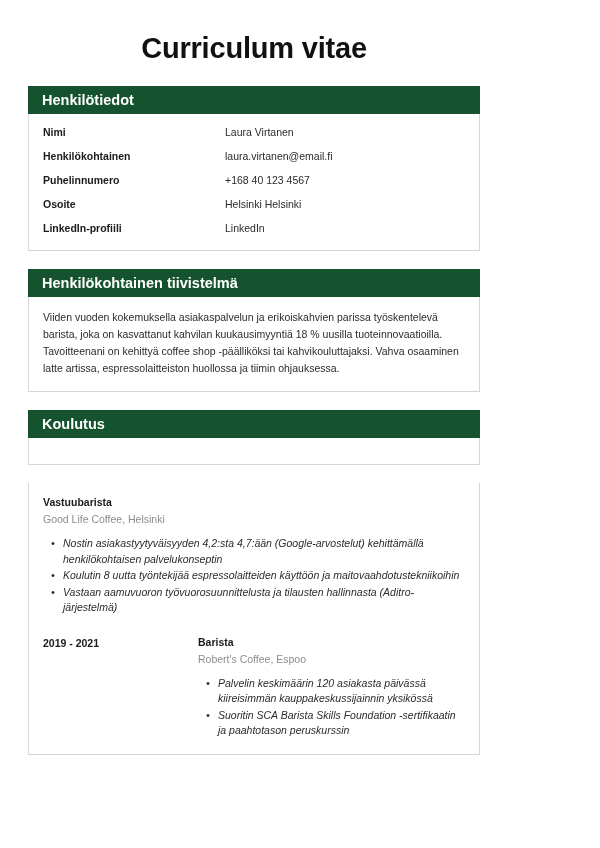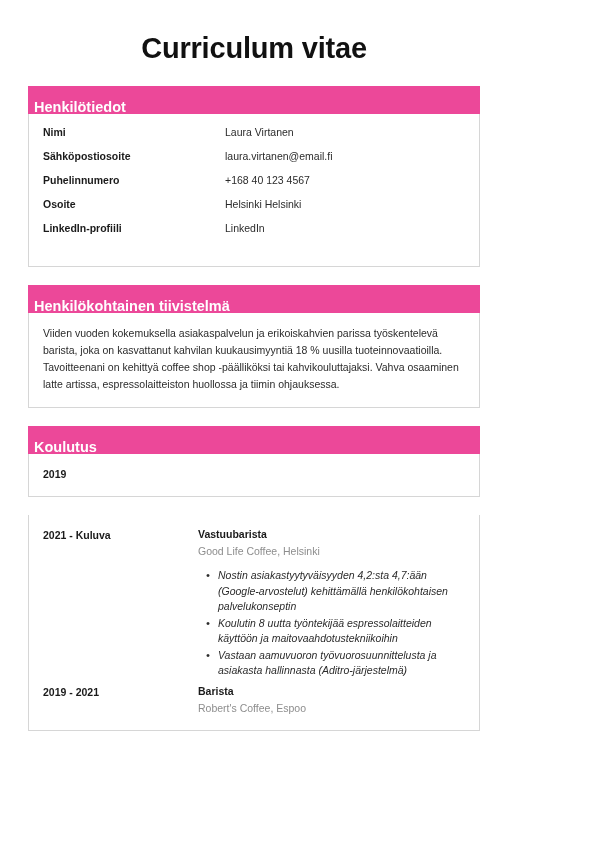--- a/index.html
+++ b/index.html
@@ -35,45 +35,45 @@
   .card {
     border: 1px solid #d6d6d6;
     border-top: none;
     background: #ffffff;
     box-sizing: border-box;
   }
   .card-wrap {
     margin-top: 18px;
   }
   .section-header {
-    background: #ec4899;
+    background: #14532d;
     height: 28px;
     display: flex;
-    align-items: flex-end;
-    padding-left: 6px;
+    align-items: center;
+    padding-left: 14px;
     box-sizing: border-box;
   }
   .section-header-text {
     color: #ffffff;
     font-size: 14.5px;
     font-weight: bold;
     line-height: 1;
   }
   .card-body {
     padding: 12px 14px 14px 14px;
   }
 
   
   .info-row {
     display: flex;
     align-items: baseline;
     margin-bottom: 12px;
   }
   .info-row:last-child {
-    margin-bottom: 18px;
+    margin-bottom: 2px;
   }
   .info-label {
     width: 155px;
     flex: 0 0 155px;
     font-size: 10.5px;
     font-weight: bold;
     color: #1a1a1a;
   }
   .info-value {
     font-size: 10.5px;
@@ -89,21 +89,21 @@
     color: #2b2b2b;
     margin: 0;
   }
 
   
   .entry {
     display: flex;
     align-items: flex-start;
   }
   .entry + .entry {
-    margin-top: 4px;
+    margin-top: 18px;
   }
   .entry-date {
     width: 155px;
     flex: 0 0 155px;
     font-size: 10.5px;
     font-weight: bold;
     color: #1a1a1a;
     line-height: 15px;
     padding-top: 1px;
   }
@@ -159,21 +159,21 @@
     <div class="section-header">
       <span class="section-header-text">Henkilötiedot</span>
     </div>
     <div class="card">
       <div class="card-body">
         <div class="info-row">
           <div class="info-label">Nimi</div>
           <div class="info-value">Laura Virtanen</div>
         </div>
         <div class="info-row">
-          <div class="info-label">Sähköpostiosoite</div>
+          <div class="info-label">Henkilökohtainen</div>
           <div class="info-value">laura.virtanen@email.fi</div>
         </div>
         <div class="info-row">
           <div class="info-label">Puhelinnumero</div>
           <div class="info-value">+168 40 123 4567</div>
         </div>
         <div class="info-row">
           <div class="info-label">Osoite</div>
           <div class="info-value">Helsinki Helsinki</div>
         </div>
@@ -196,48 +196,50 @@
     </div>
   </div>
 
   <div class="card-wrap">
     <div class="section-header">
       <span class="section-header-text">Koulutus</span>
     </div>
     <div class="card">
       <div class="card-body">
         <div class="entry">
-          <div class="entry-date">2019</div>
         </div>
       </div>
     </div>
   </div>
 
   <div class="card-wrap">
     <div class="card">
       <div class="card-body">
 
         <div class="entry">
-          <div class="entry-date">2021 - Kuluva</div>
           <div class="entry-main">
             <div class="entry-title">Vastuubarista</div>
             <div class="entry-sub">Good Life Coffee, Helsinki</div>
             <ul class="entry-bullets">
               <li>Nostin asiakastyytyväisyyden 4,2:sta 4,7:ään (Google-arvostelut) kehittämällä henkilökohtaisen palvelukonseptin</li>
               <li>Koulutin 8 uutta työntekijää espressolaitteiden käyttöön ja maitovaahdotustekniikoihin</li>
-              <li>Vastaan aamuvuoron työvuorosuunnittelusta ja asiakasta hallinnasta (Aditro-järjestelmä)</li>
+              <li>Vastaan aamuvuoron työvuorosuunnittelusta ja tilausten hallinnasta (Aditro-järjestelmä)</li>
             </ul>
           </div>
         </div>
 
         <div class="entry">
           <div class="entry-date">2019 - 2021</div>
           <div class="entry-main">
             <div class="entry-title">Barista</div>
             <div class="entry-sub">Robert's Coffee, Espoo</div>
+            <ul class="entry-bullets">
+              <li>Palvelin keskimäärin 120 asiakasta päivässä kiireisimmän kauppakeskussijainnin yksikössä</li>
+              <li>Suoritin SCA Barista Skills Foundation -sertifikaatin ja paahtotason peruskurssin</li>
+            </ul>
           </div>
         </div>
 
       </div>
     </div>
   </div>
 
 </div>
 
 </body></html>

